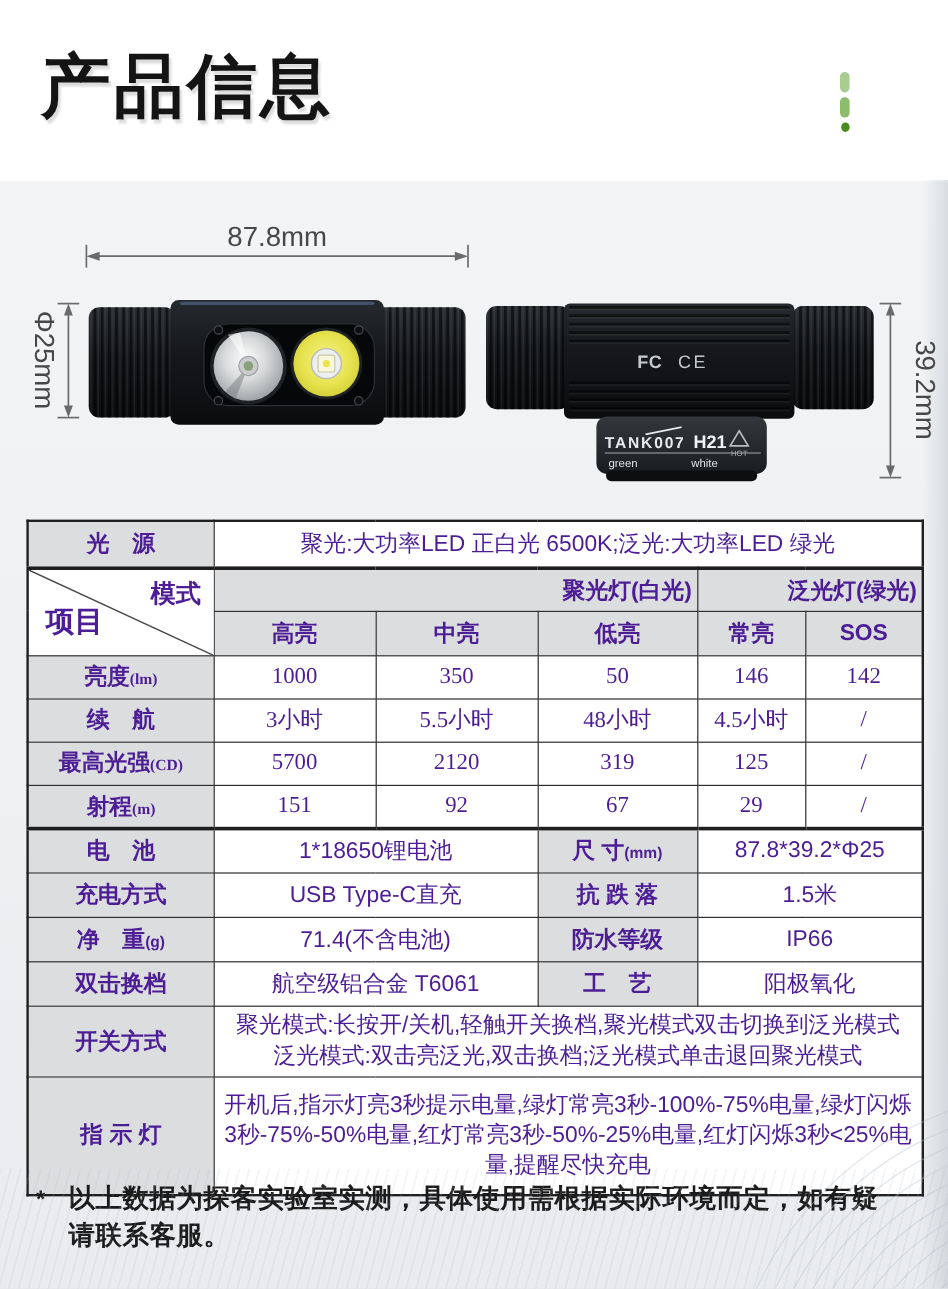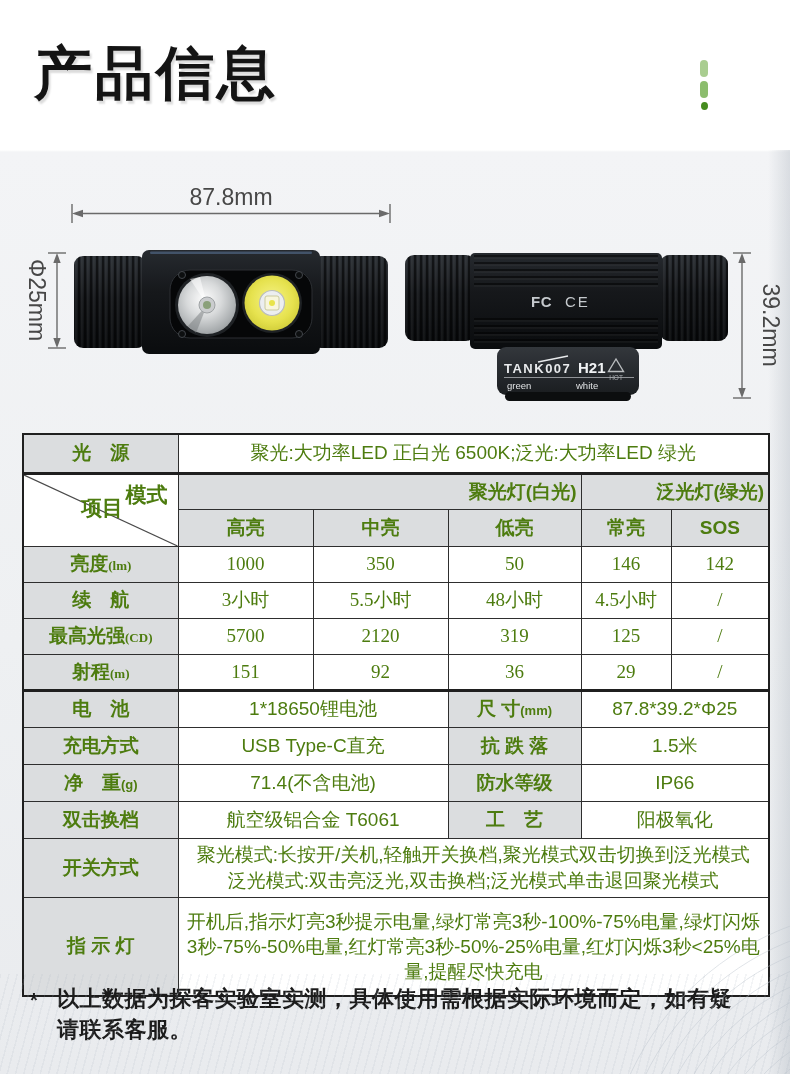--- a/index.html
+++ b/index.html
@@ -24,42 +24,42 @@
   .dots i { display:block; }
   .dot-a { width:8px; height:17px; border-radius:4px; background:#a9cd90; margin-bottom:4px; }
   .dot-b { width:8px; height:17px; border-radius:4px; background:#8cbd6d; margin-bottom:4px; }
   .dot-c { width:7px; height:8px; border-radius:50%; background:#468c1e; margin-left:1px; }
 
   .product-svg { position:absolute; left:0; top:150px; }
 
   
   table.spec { position:absolute; left:22px; top:433px; width:746px;
     border-collapse:collapse; table-layout:fixed; background:#fff;
-    border:2px solid #1f1f1f; color:#4d7c0f; }
+    border:2px solid #1f1f1f; color:#4c1d95; }
   table.spec td { border:1px solid #2e2e2e; text-align:center; vertical-align:middle;
     padding:0 4px; font-size:19px; overflow:hidden; }
   td.lbl { background:#dbdddf; font-weight:bold; font-size:21px; }
   td.hdr { background:#dbdddf; font-weight:bold; font-size:21px;margin-top:12px; }
   td.val-left { text-align:left; padding-left:14px; }
   small.unit { font-size:13px; font-weight:bold; }
   tr.r-light td { height:39px; border-bottom:3px solid #1f1f1f; }
   tr.r-group td { height:36px;text-align:right; }
   tr.r-modes td { height:37px; }
   tr.r-perf td { height:36px;font-family:Liberation Serif, serif; }
   tr.r-perf-last td { border-bottom:3px solid #1f1f1f; }
   tr.r-detail td { height:37px; }
   tr.r-switch td { height:59px; }
   tr.r-ind td { height:99px; }
   td.wide-val { text-align:left; padding:4px 6px 4px 12px; font-size:19px; line-height:26px;margin-top:40px; }
   tr.r-ind td.wide-val { line-height:25px; }
   
   td.corner { position:relative; background:#fff; padding:0; }
   td.corner svg { position:absolute; left:0; top:0; width:100%; height:100%; }
   .corner-top { position:absolute; top:6px; right:10px; font-weight:bold; font-size:21px; }
-  .corner-bottom { position:absolute; bottom:24px; left:14px; font-weight:bold; font-size:21px;margin-left:43px; }
+  .corner-bottom { position:absolute; bottom:12px; left:14px; font-weight:bold; font-size:24px; }
 
   
   .footer { position:absolute; left:30px; top:983px; width:750px; color:#1b1b1b;
     font-size:22px; font-weight:600; line-height:31px; letter-spacing:.5px; }
   .footer .star { position:absolute; left:0; top:2px; font-size:20px; font-weight:bold; }
   .footer .ft-text { margin-left:27px; }
 </style>
 </head>
 <body>
 
@@ -242,21 +242,21 @@
         <td>5700</td>
         <td>2120</td>
         <td>319</td>
         <td>125</td>
         <td>/</td>
       </tr>
       <tr class="r-perf r-perf-last">
         <td class="lbl"><span>射程</span><small class="unit">(m)</small></td>
         <td>151</td>
         <td>92</td>
-        <td>36</td>
+        <td>67</td>
         <td>29</td>
         <td>/</td>
       </tr>
       <tr class="r-detail">
         <td class="lbl"><span>电　池</span></td>
         <td class="val-left" colspan="2">1*18650锂电池</td>
         <td class="lbl"><span>尺 寸</span><small class="unit">(mm)</small></td>
         <td class="val-left" colspan="2">87.8*39.2*Φ25</td>
       </tr>
       <tr class="r-detail">

